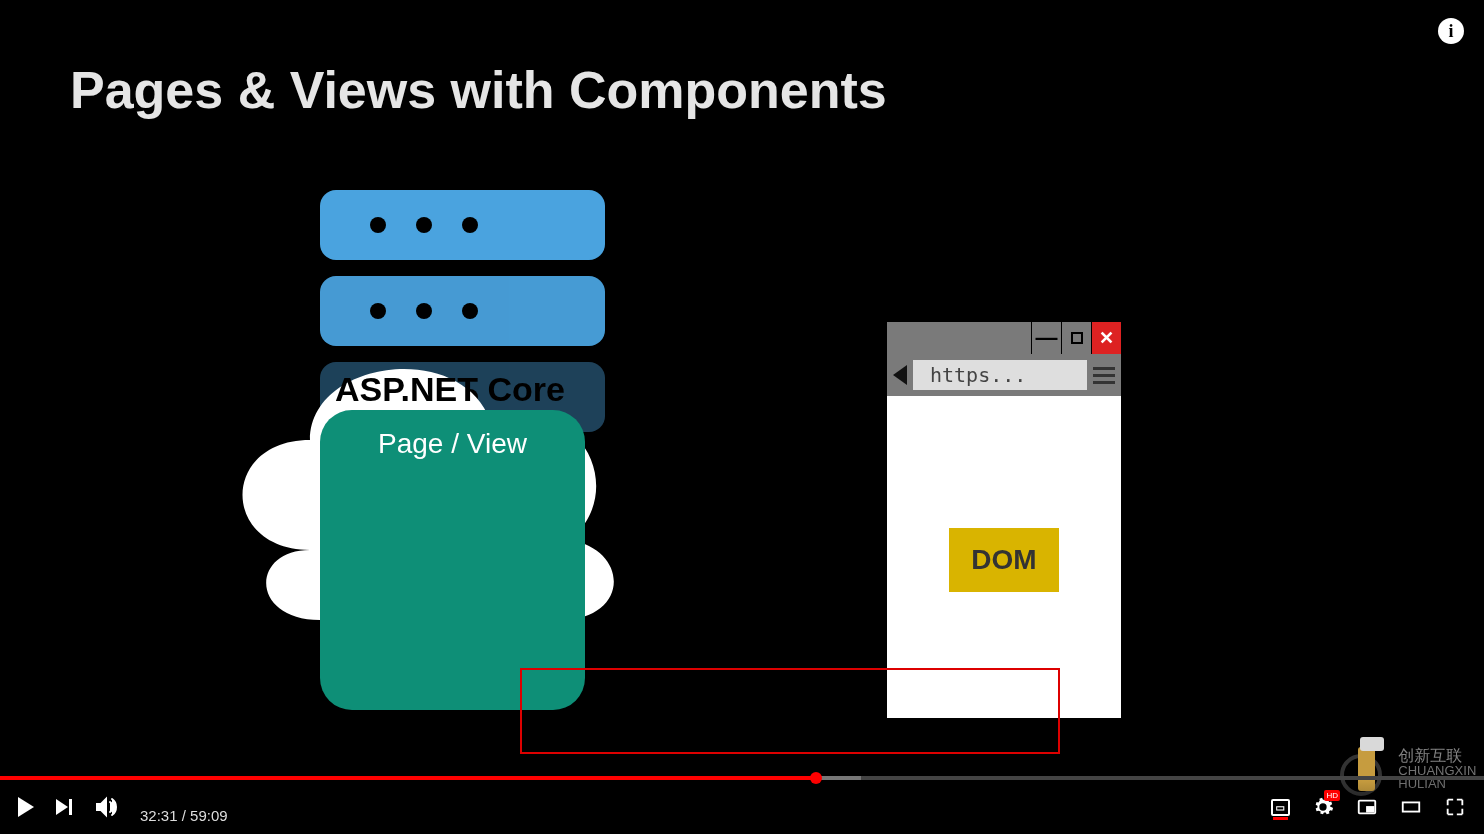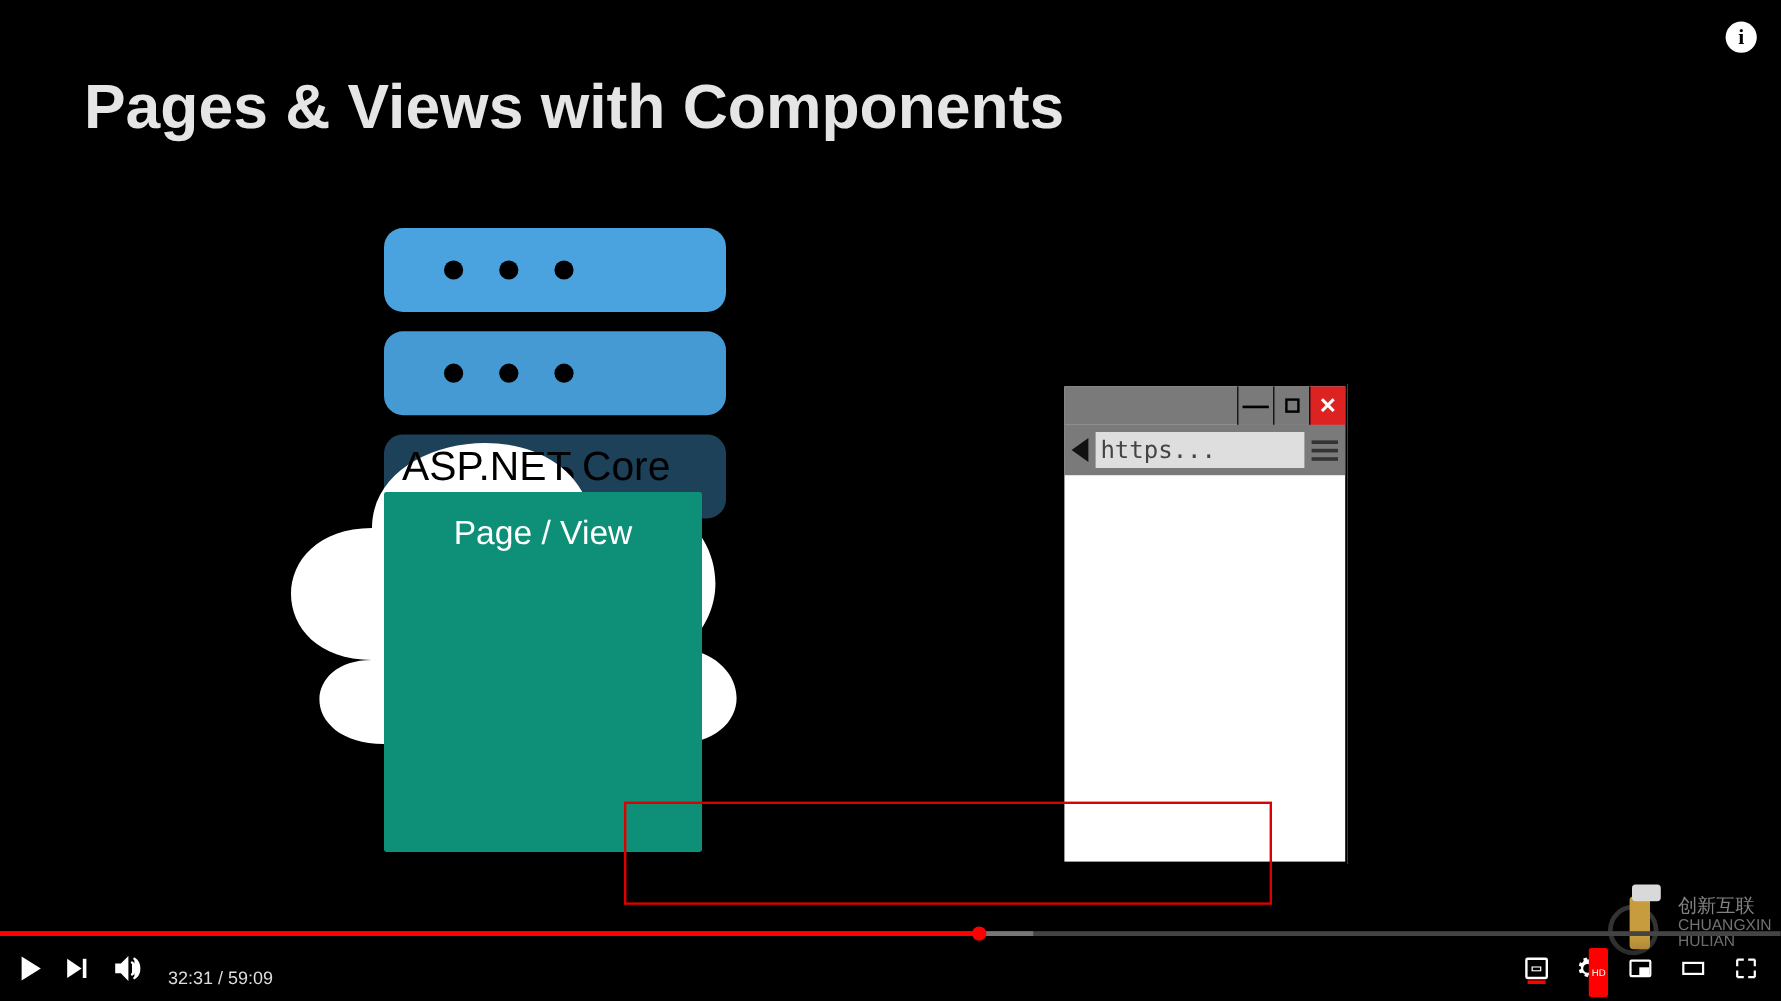--- a/index.html
+++ b/index.html
@@ -12,37 +12,37 @@
 
   
   .server-stack { position:absolute; top:190px; left:320px; width:285px; }
   .server-rack { width:285px; height:70px; background:#4aa3df; border-radius:16px; margin-bottom:16px; display:flex; align-items:center; gap:30px; padding-left:50px; }
   .server-rack .dot { width:16px; height:16px; background:#000; border-radius:50%; }
   .server-rack.dim { opacity:0.95; }
 
   
   .cloud { position:absolute; top:290px; left:200px; width:460px; height:340px; }
   .cloud svg { width:100%; height:100%; }
-  .cloud-label { position:absolute; top:370px; left:335px; font-size:34px; font-weight:400; color:#000; }
-
-  
-  .page-view { position:absolute; top:410px; left:320px; width:265px; height:300px; background:#0e8f77; border-radius:2px; padding-top:18px; text-align:center; }
+  .cloud-label { position:absolute; top:370px; left:335px; font-size:34px; font-weight:700; color:#000; }
+
+  
+  .page-view { position:absolute; top:410px; left:320px; width:265px; height:300px; background:#0e8f77; border-radius:32px; padding-top:18px; text-align:center; }
   .page-view-label { color:#fff; font-size:28px; }
 
   
   .browser { position:absolute; top:320px; left:885px; width:238px; height:400px; background:#fff; border:2px solid #000; }
   .titlebar { height:32px; background:#7a7a7a; display:flex; justify-content:flex-end; align-items:stretch; }
   .tb-btn { width:30px; display:flex; align-items:center; justify-content:center; font-weight:bold; border-left:1px solid #000;}
   .tb-min { background:#7a7a7a; color:#000; font-size:22px;}
   .tb-max { background:#7a7a7a; color:#000;}
   .tb-max div{ width:12px;height:12px;border:2px solid #000;}
   .tb-close { background:#d22; color:#fff; font-size:18px;}
   .addrbar { height:42px; background:#7a7a7a; display:flex; align-items:center; padding:0 6px; gap:6px;}
   .back-arrow { width:0;height:0;border-top:10px solid transparent;border-bottom:10px solid transparent;border-right:14px solid #111;}
-  .url-box { flex:1; background:#dedede; height:30px; display:flex; align-items:center; padding:0 4px; font-family:monospace; font-size:20px; color:#444;}
+  .url-box { flex:1; background:#dedede; height:30px; display:flex; align-items:center; padding:0 17px; font-family:monospace; font-size:20px; color:#444;}
   .hamburger { width:22px; display:flex; flex-direction:column; gap:4px;}
   .hamburger div{height:3px;background:#333;}
   .browser-body { position:relative; height:calc(100% - 74px); background:#fff;}
   .dom-box { position:absolute; top:132px; left:62px; width:110px; height:64px; background:#d9b400; display:flex; align-items:center; justify-content:center; font-size:28px; font-weight:bold; color:#333; font-family:Arial,sans-serif;}
 
   
   .caption { position:absolute; top:700px; left:390px; background:rgba(20,20,20,0.85); color:#eee; font-size:32px; padding:6px 14px; letter-spacing:1px; }
   .caption-highlight { position:absolute; top:668px; left:520px; width:540px; height:86px; border:2px solid #d00; pointer-events:none;}
 
   
@@ -67,21 +67,21 @@
   .play-tri { width:0;height:0;border-top:10px solid transparent;border-bottom:10px solid transparent;border-left:16px solid #fff;}
   .next-ico { display:flex; align-items:center; gap:1px;}
   .next-ico .tri{width:0;height:0;border-top:8px solid transparent;border-bottom:8px solid transparent;border-left:12px solid #fff;}
   .next-ico .bar{width:3px;height:16px;background:#fff;}
   .vol svg{width:24px;height:24px;fill:#fff;}
   .time { color:#ddd; font-size:15px; font-family:Arial,sans-serif;margin-top:16px;}
   .cc-box { border:2px solid #fff; padding:1px 3px; font-size:10px; color:#fff; font-weight:bold; border-radius:2px; position:relative;}
   .cc-box::after{content:"";position:absolute;bottom:-6px;left:0;right:0;height:3px;background:#f00;}
   .gear { position:relative;}
   .gear svg{width:22px;height:22px;fill:#fff;}
-  .hd-badge{position:absolute;top:-6px;right:-6px;background:#f00;color:#fff;font-size:8px;padding:16px 2px;border-radius:2px;text-align:center;}
+  .hd-badge{position:absolute;top:-6px;right:-6px;background:#f00;color:#fff;font-size:8px;padding:1px 2px;border-radius:2px;text-align:center;}
   .mini svg, .theater svg, .full svg{width:22px;height:22px;fill:none;stroke:#fff;stroke-width:2;}
 </style>
 </head>
 <body>
 
 <div class="video-area">
 
   <div class="info-btn">i</div>
 
   <div class="slide-title">Pages &amp; Views with Components</div>
@@ -124,20 +124,23 @@
       <div class="tb-btn tb-close">✕</div>
     </div>
     <div class="addrbar">
       <div class="back-arrow"></div>
       <div class="url-box">https...</div>
       <div class="hamburger">
           <div></div>
           <div></div>
           <div></div>
         </div>
+    </div>
+    <div class="browser-body">
+      <div class="dom-box">DOM</div>
     </div>
   </div>
 
   <div class="caption-highlight"></div>
 
   <div class="wm">
     <div class="wm-ring"></div>
     <div class="lego"></div>
     <div class="wm-text">
       <div class="cn">创新互联</div>

